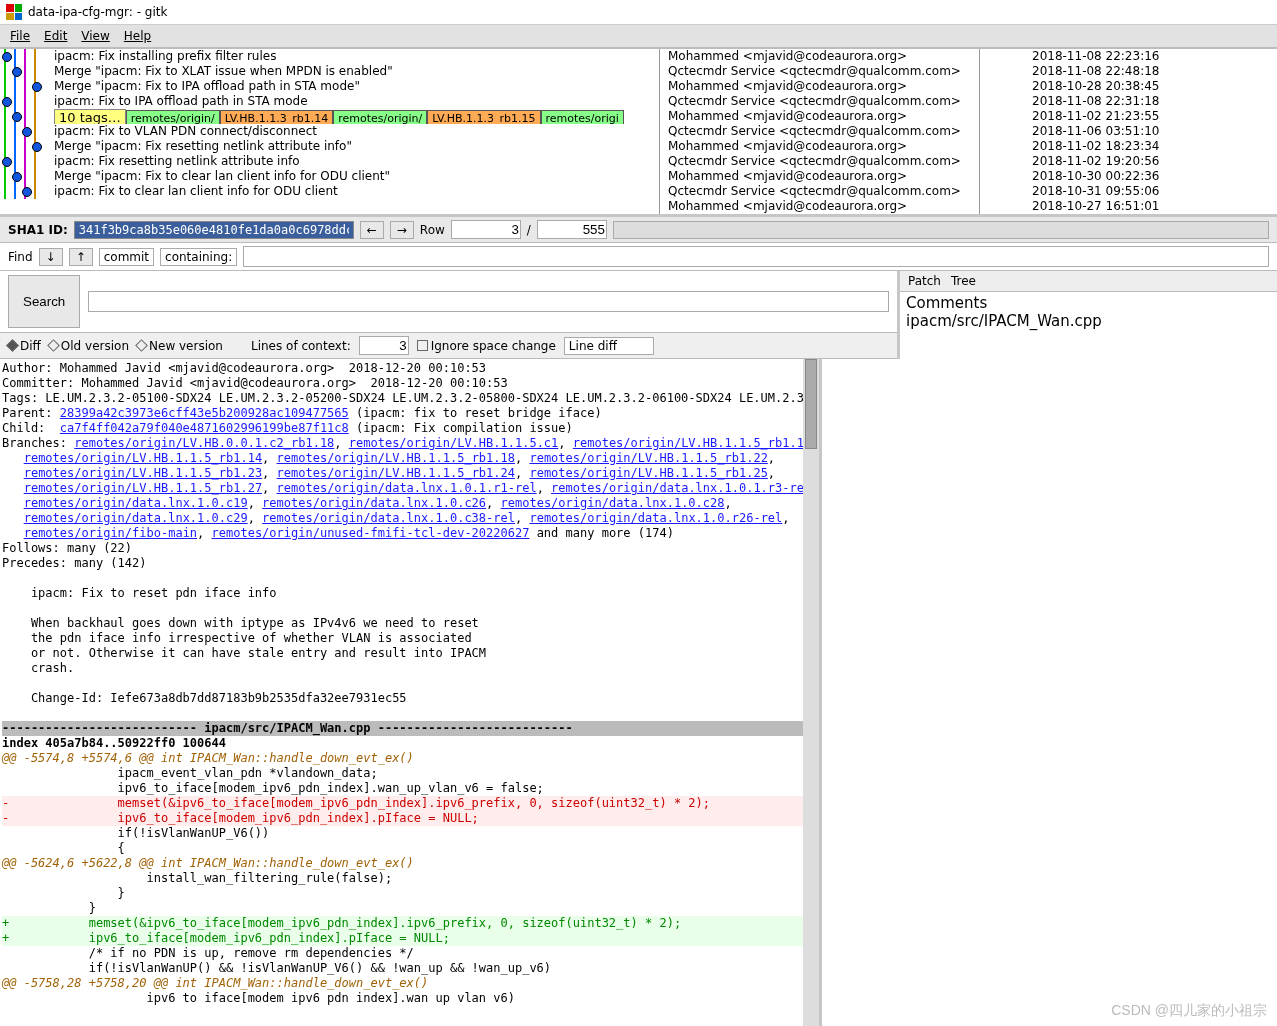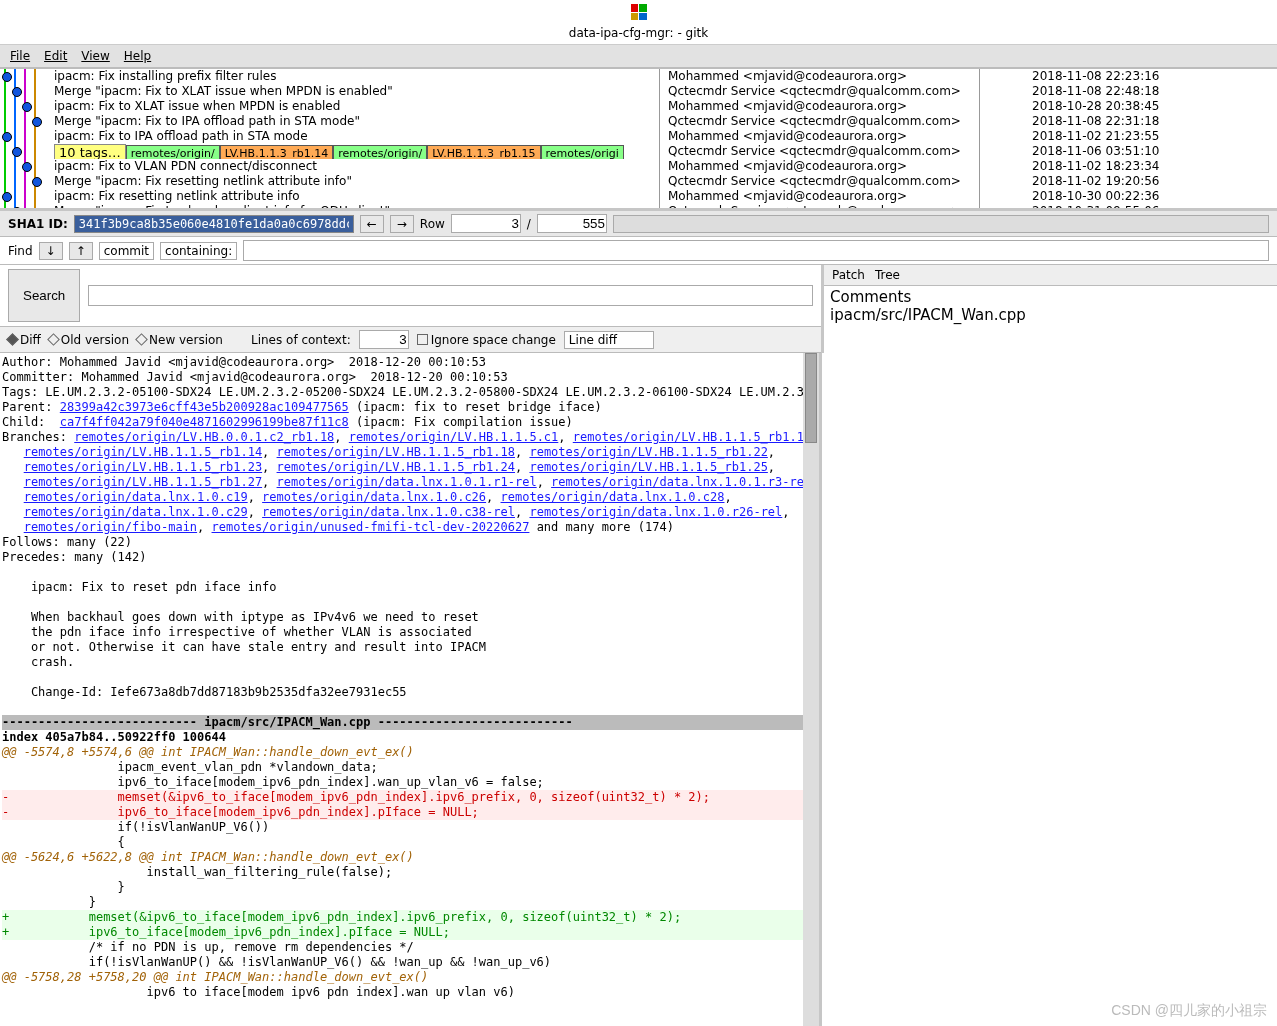--- a/index.html
+++ b/index.html
@@ -1,22 +1,22 @@
 <!DOCTYPE html>
 <html><head>
 <meta charset="utf-8">
 <style>
 * { box-sizing: border-box; margin: 0; padding: 0; }
 body { font-family: "DejaVu Sans", Arial, sans-serif; font-size: 12px; background: #fff; color: #000; }
-.titlebar { display: flex; align-items: center; padding: 4px 6px; background: #fff; gap: 6px; flex-direction: column; }
+.titlebar { display: flex; align-items: center; padding: 4px 6px; background: #fff; gap: 6px; }
 .titlebar .icon { width: 16px; height: 16px; display: grid; grid-template-columns: 1fr 1fr; grid-template-rows: 1fr 1fr; gap: 1px; }
 .titlebar .icon span:nth-child(1){background:#d00;} .titlebar .icon span:nth-child(2){background:#0a0;} .titlebar .icon span:nth-child(3){background:#c90;} .titlebar .icon span:nth-child(4){background:#06c;}
 .menubar { display: flex; gap: 14px; padding: 4px 10px; background: #e2e2e2; border-top: 1px solid #ccc; border-bottom: 2px solid #bcbcbc; }
 .menubar span { text-decoration: underline; cursor: default; }
-.commit-pane { display: flex; height: 142px; border-bottom: 3px solid #c6c6c6; overflow:hidden; }
+.commit-pane { display: flex; height: 168px; border-bottom: 3px solid #c6c6c6; overflow:hidden; }
 .commit-col { overflow: hidden; font-size: 12px; }
 .commit-col.c1 { flex: 0 0 660px; border-right: 1px solid #999; }
 .commit-col.c2 { flex: 0 0 320px; border-right: 1px solid #999; padding-left: 6px; }
 .commit-col.c3 { flex: 1; padding-left: 6px; margin-left: 44px; }
 .commit-row { height: 15px; line-height: 15px; white-space: nowrap; overflow: hidden; padding-left: 2px; }
 .commit-col.c1 .commit-row { padding-left: 54px; position:relative; }
 .graphcell { position:absolute; left:0; top:0; width:50px; height:15px; }
 .dot { position:absolute; width:10px; height:10px; border-radius:50%; top:3px; border:1px solid #000; }
 .vline { position:absolute; width:2px; height:100%; top:0; }
 .tagbadge { display:inline-block; background:#ffff80; border:1px solid #888; padding:0 4px; font-size:13px; }
@@ -87,27 +87,20 @@
           <span class="vline" style="left: 14px; background: rgb(0, 102, 255);"></span>
           <span class="vline" style="left: 24px; background: rgb(204, 0, 204);"></span>
           <span class="vline" style="left: 34px; background: rgb(204, 136, 0);"></span>
           <span class="dot" style="left: 12px; background: rgb(17, 85, 221);"></span>
         </span><span>Merge "ipacm: Fix to XLAT issue when MPDN is enabled"</span></div>
       <div class="commit-row"><span class="graphcell">
           <span class="vline" style="left: 4px; background: rgb(0, 204, 0);"></span>
           <span class="vline" style="left: 14px; background: rgb(0, 102, 255);"></span>
           <span class="vline" style="left: 24px; background: rgb(204, 0, 204);"></span>
           <span class="vline" style="left: 34px; background: rgb(204, 136, 0);"></span>
-          <span class="dot" style="left: 22px; background: rgb(17, 85, 221);"></span>
-        </span><span>ipacm: Fix to XLAT issue when MPDN is enabled</span></div>
-      <div class="commit-row"><span class="graphcell">
-          <span class="vline" style="left: 4px; background: rgb(0, 204, 0);"></span>
-          <span class="vline" style="left: 14px; background: rgb(0, 102, 255);"></span>
-          <span class="vline" style="left: 24px; background: rgb(204, 0, 204);"></span>
-          <span class="vline" style="left: 34px; background: rgb(204, 136, 0);"></span>
           <span class="dot" style="left: 32px; background: rgb(17, 85, 221);"></span>
         </span><span>Merge "ipacm: Fix to IPA offload path in STA mode"</span></div>
       <div class="commit-row"><span class="graphcell">
           <span class="vline" style="left: 4px; background: rgb(0, 204, 0);"></span>
           <span class="vline" style="left: 14px; background: rgb(0, 102, 255);"></span>
           <span class="vline" style="left: 24px; background: rgb(204, 0, 204);"></span>
           <span class="vline" style="left: 34px; background: rgb(204, 136, 0);"></span>
           <span class="dot" style="left: 2px; background: rgb(17, 85, 221);"></span>
         </span><span>ipacm: Fix to IPA offload path in STA mode</span></div>
       <div class="commit-row"><span class="graphcell">
@@ -226,21 +219,21 @@
       <span style="margin-left:20px;">Lines of context:</span>
       <input class="spin" value="3" style="">
       <span class="radio">
           <span style="width:11px;height:11px;border:1px solid #666;display:inline-block;"></span>
           <span>Ignore space change</span>
         </span>
       <span class="select" style="width:90px;">Line diff</span>
     </div>
   </div>
 
-  <div style="width:456px;border-left:3px solid #c6c6c6;">
+  <div style="width:380px;border-left:3px solid #c6c6c6;">
     <div class="tree-tabs">
       <span class="radio"><span class="diamond filled"></span><span>Patch</span></span>
       <span class="radio"><span class="diamond"></span><span>Tree</span></span>
     </div>
     <div class="tree-body">
       <div>Comments</div>
       <div>ipacm/src/IPACM_Wan.cpp</div>
     </div>
   </div>
 </div>

